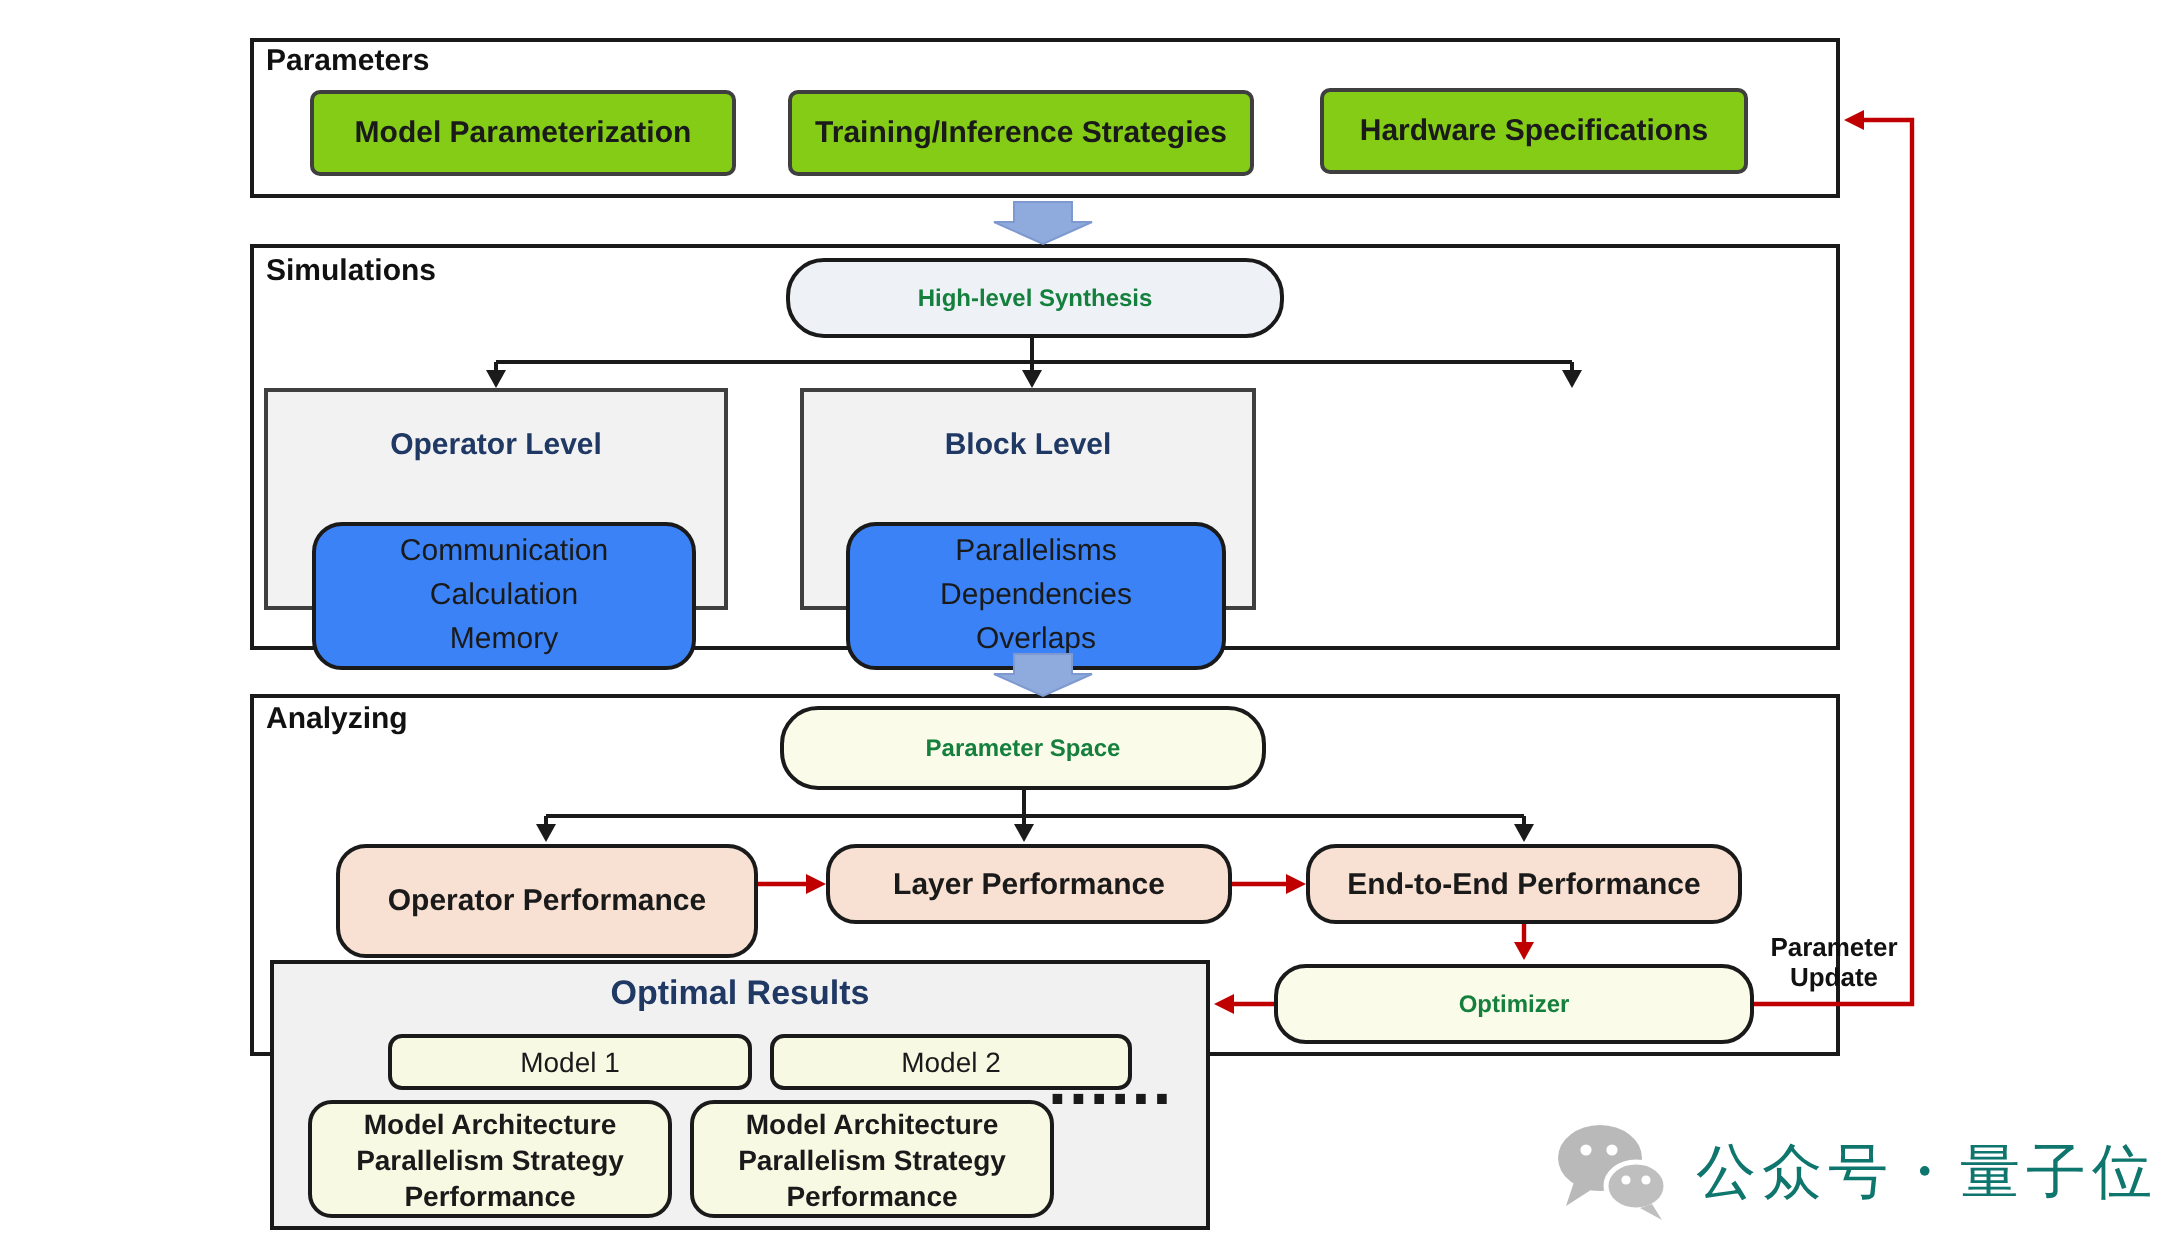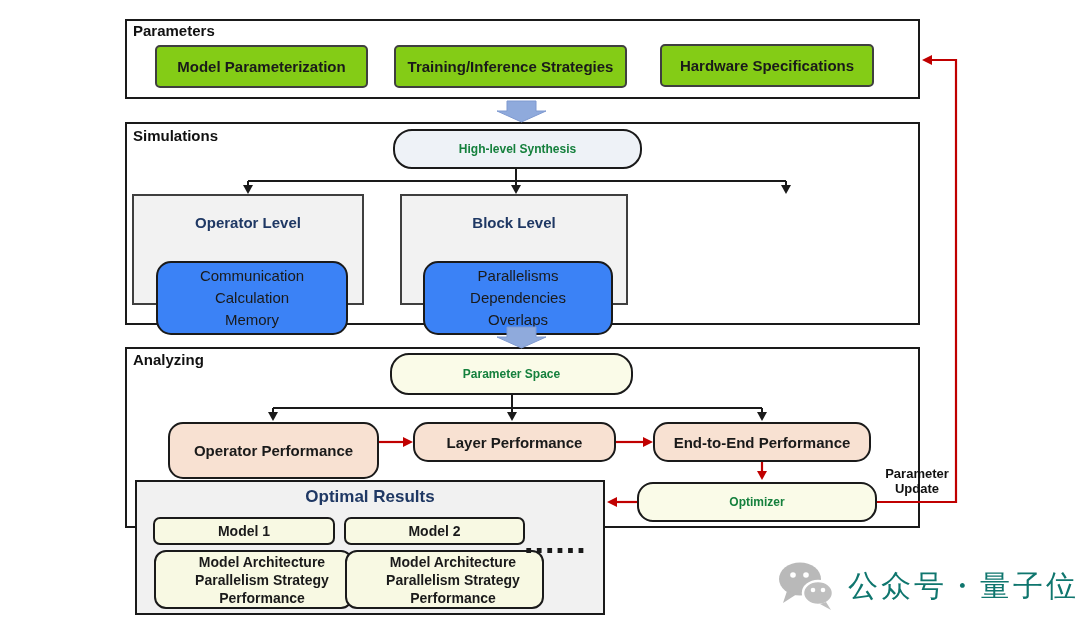--- a/index.html
+++ b/index.html
@@ -39,26 +39,26 @@
   .perf{
     background:#F8E1D2;border:2px solid #1a1a1a;border-radius:15px;
     display:flex;align-items:center;justify-content:center;
     font-size:15px;font-weight:bold;
   }
   
   .optimal{border:2px solid #1a1a1a;background:#F1F1F1;}
   .optimal-title{text-align:center;font-size:17px;font-weight:bold;color:#1F3864;padding-top:5px;}
   .model-box{
     position:absolute;background:#F8F9E3;border:2px solid #1a1a1a;border-radius:7px;
-    display:flex;align-items:center;justify-content:center;font-size:14px;font-weight:bold;
+    display:flex;align-items:center;justify-content:center;font-size:14px;font-weight:normal;margin-left:41px;
   }
   .detail-box{
     position:absolute;background:#F8F9E3;border:2px solid #1a1a1a;border-radius:12px;
     display:flex;flex-direction:column;align-items:center;justify-content:center;
-    font-size:14px;font-weight:bold;line-height:18px;text-align:center;padding-left:17px;
+    font-size:14px;font-weight:bold;line-height:18px;text-align:center;
   }
   .ellipsis{
     font-size:34px;font-weight:bold;letter-spacing:1px;color:#1a1a1a;
   }
   .param-update{
     font-size:13px;font-weight:bold;line-height:15px;text-align:center;color:#111;
   }
   .watermark{display:flex;align-items:center;gap:10px;color:#0f766e;}
   .watermark-text{font-size:30px;letter-spacing:3px;font-weight:normal;}
   svg.overlay{position:absolute;left:0;top:0;pointer-events:none;}

